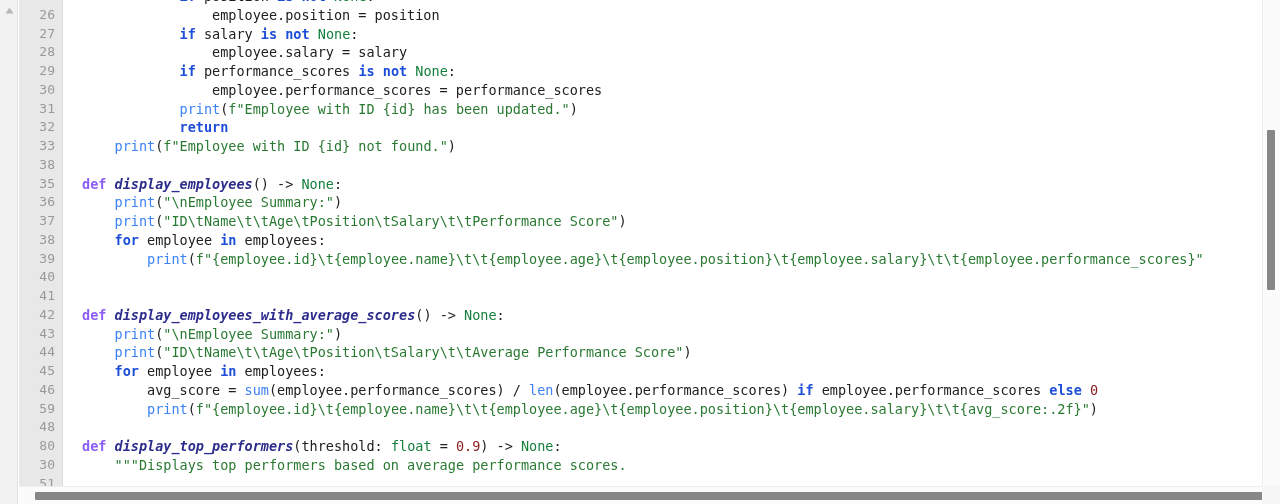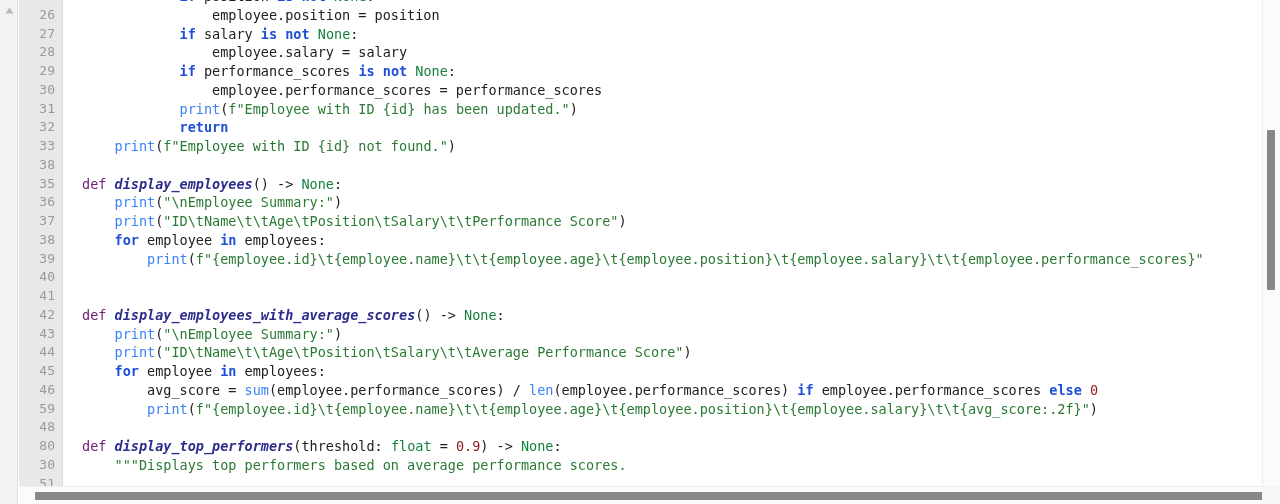--- a/index.html
+++ b/index.html
@@ -92,21 +92,21 @@
     height: 18.76px;
     line-height: 18.76px;
     white-space: pre;
     padding-left: 18px;
     color: #202020;
   }
 
   
   .tok-kw      { color: #1d4ed8; font-weight: bold; }
   .tok-kw2     { color: #15803d; }
-  .tok-def     { color: #701a75; font-weight: normal; }
+  .tok-def     { color: #8b5cf6; font-weight: bold; }
   .tok-fnname  { color: #2c2c8c; font-weight: bold; font-style: italic; }
   .tok-builtin { color: #3b82f6; }
   .tok-str     { color: #2a7a33; }
   .tok-num     { color: #8b2020; }
   .tok-plain   { color: #202020; }
 
   
   .vscrollbar {
     position: absolute;
     right: 0; top: 0;

